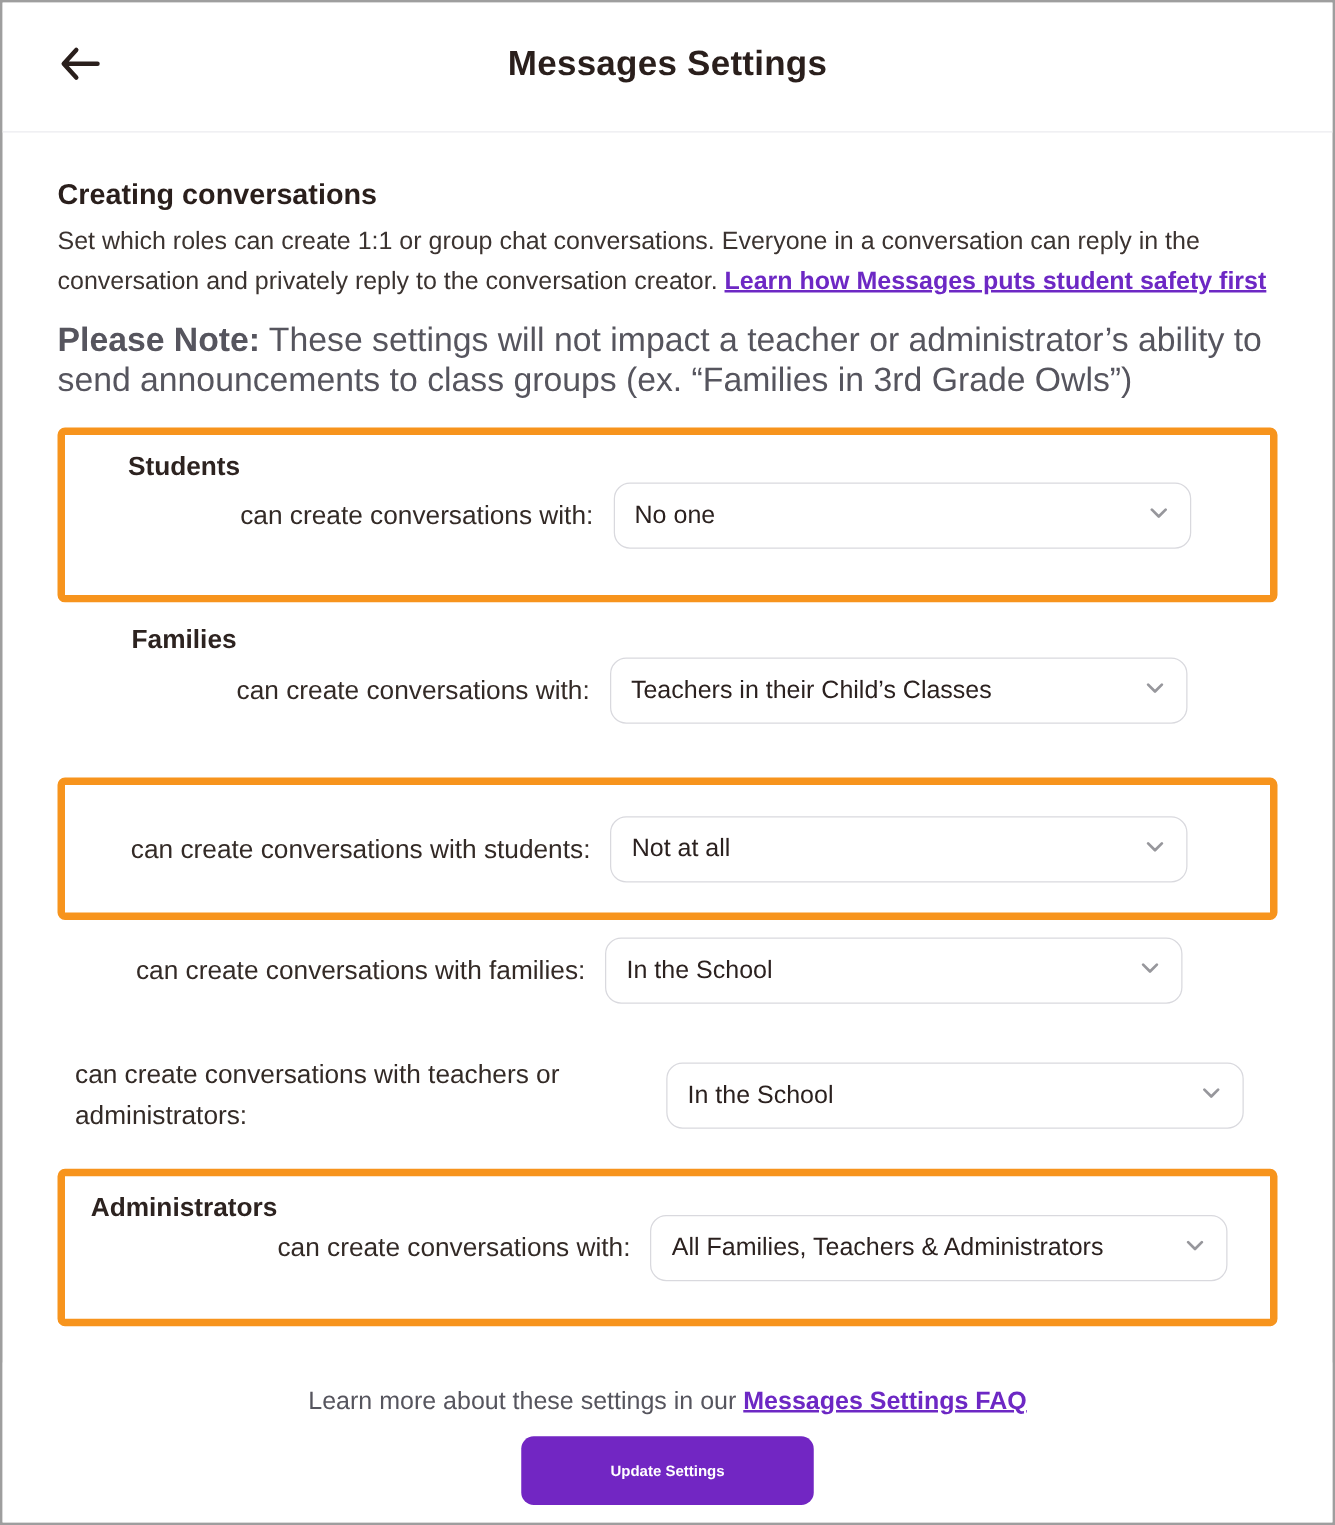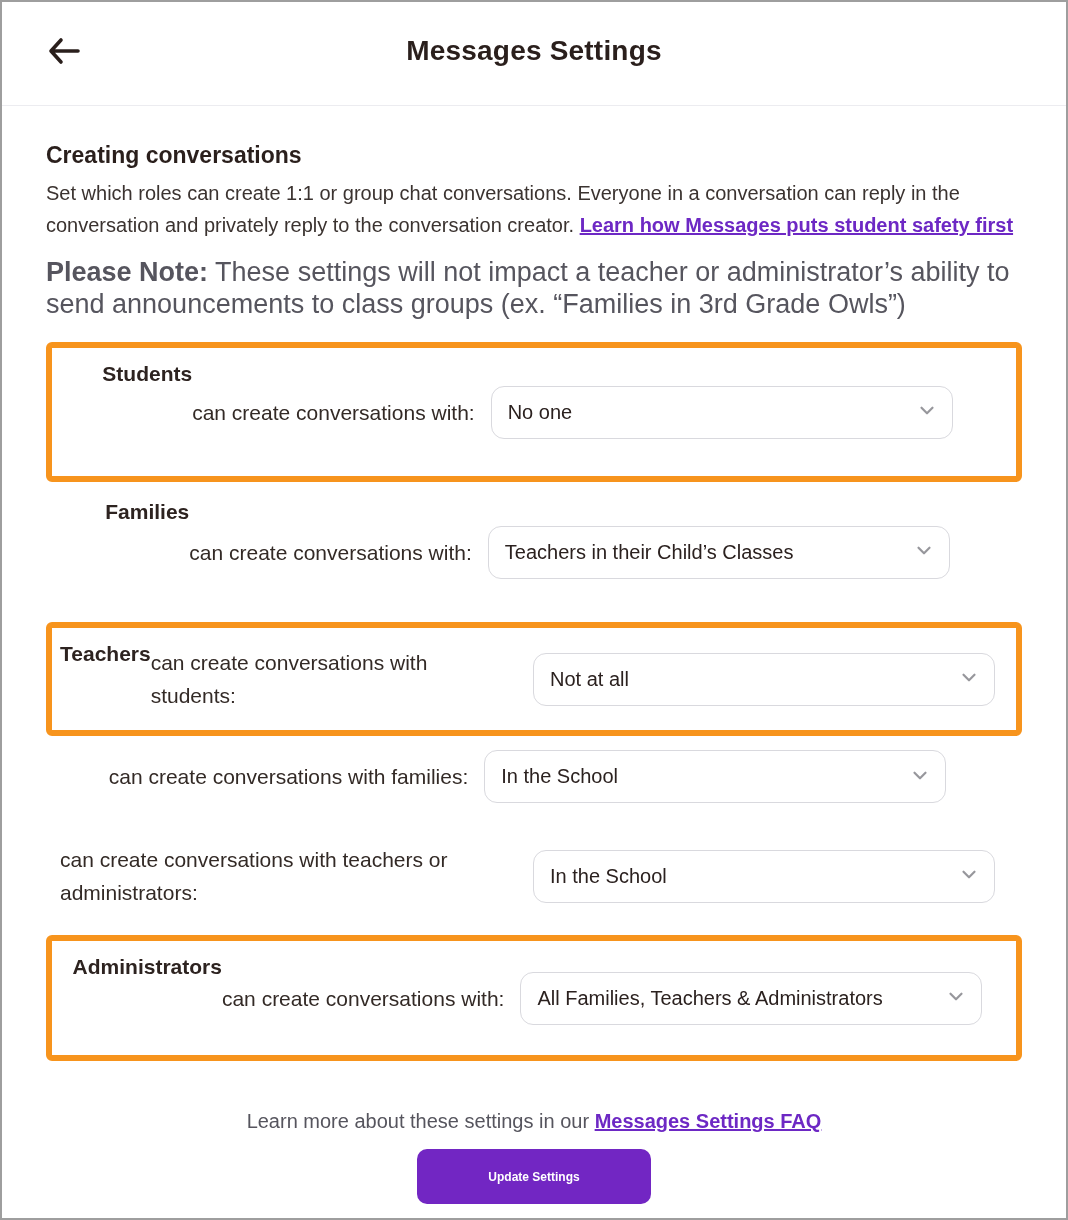--- a/index.html
+++ b/index.html
@@ -173,21 +173,20 @@
         <span class="chevron">
           <svg width="22" height="22" viewBox="0 0 24 24" fill="none">
             <path d="M6 9.5 L12 15.5 L18 9.5" stroke="#97979c" stroke-width="2.4" stroke-linecap="round" stroke-linejoin="round" fill="none"></path>
           </svg>
         </span>
       </div>
     </div>
   </div>
 
   <div class="row hl">
-    <div class="row-group">Teachers</div>
     <div class="row-main">
       <div class="row-label">can create conversations with students:</div>
       <div class="dropdown">
         <span class="dropdown-value">Not at all</span>
         <span class="chevron">
           <svg width="22" height="22" viewBox="0 0 24 24" fill="none">
             <path d="M6 9.5 L12 15.5 L18 9.5" stroke="#97979c" stroke-width="2.4" stroke-linecap="round" stroke-linejoin="round" fill="none"></path>
           </svg>
         </span>
       </div>

